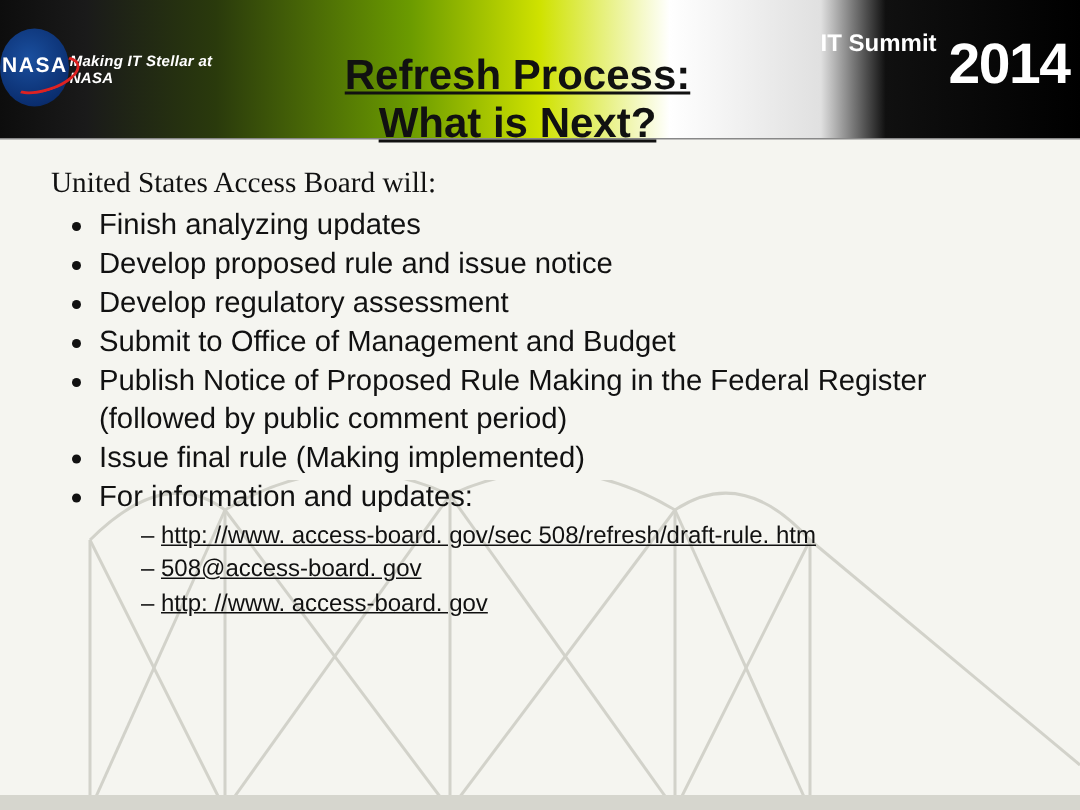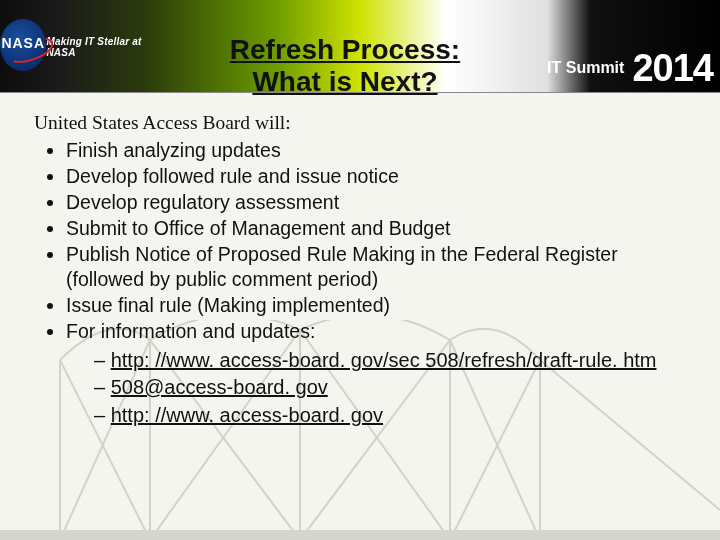--- a/index.html
+++ b/index.html
@@ -83,21 +83,21 @@
     font-size: 28px;
     font-weight: bold;
     color: #111;
     line-height: 1.15;
     text-decoration: underline;
   }
   .summit-block {
     width: 180px;
     height: 100%;
     display: flex;
-    align-items: center;
+    align-items: flex-start;
     justify-content: center;
     color: #fff;
     gap: 8px;
     margin-top: 44px;
   }
   .summit-block .it {
     font-size: 16px;
     font-weight: bold;
     line-height: 1;
   }
@@ -119,21 +119,21 @@
   ul.bullets {
     margin: 0;
     padding-left: 32px;
     list-style: disc;
   }
   ul.bullets li { margin-bottom: 1px; }
   ul.dashes {
     list-style: none;
     margin: 4px 0 0 0;
     padding-left: 60px;
-    font-size: 20px;
+    font-size: 16px;
   }
   ul.dashes li::before {
     content: "– ";
   }
   ul.dashes li { margin-bottom: 2px; }
   .link { text-decoration: underline; color: #111; }
 </style>
 </head>
 <body>
 
@@ -172,21 +172,21 @@
   <div class="summit-block">
     <div class="it">IT Summit</div>
     <div class="year">2014</div>
   </div>
 </div>
 
 <div class="content">
   <div class="intro">United States Access Board will:</div>
   <ul class="bullets">
     <li>Finish analyzing updates</li>
-    <li>Develop followed rule and issue notice</li>
+    <li>Develop proposed rule and issue notice</li>
     <li>Develop regulatory assessment</li>
     <li>Submit to Office of Management and Budget</li>
     <li>Publish Notice of Proposed Rule Making in the Federal Register (followed by public comment period)</li>
     <li>Issue final rule (Making implemented)</li>
     <li>For information and updates:</li>
   </ul>
   <ul class="dashes">
     <li><span class="link">http: //www. access-board. gov/sec 508/refresh/draft-rule. htm</span></li>
     <li><span class="link">508@access-board. gov</span></li>
     <li><span class="link">http: //www. access-board. gov</span></li>

